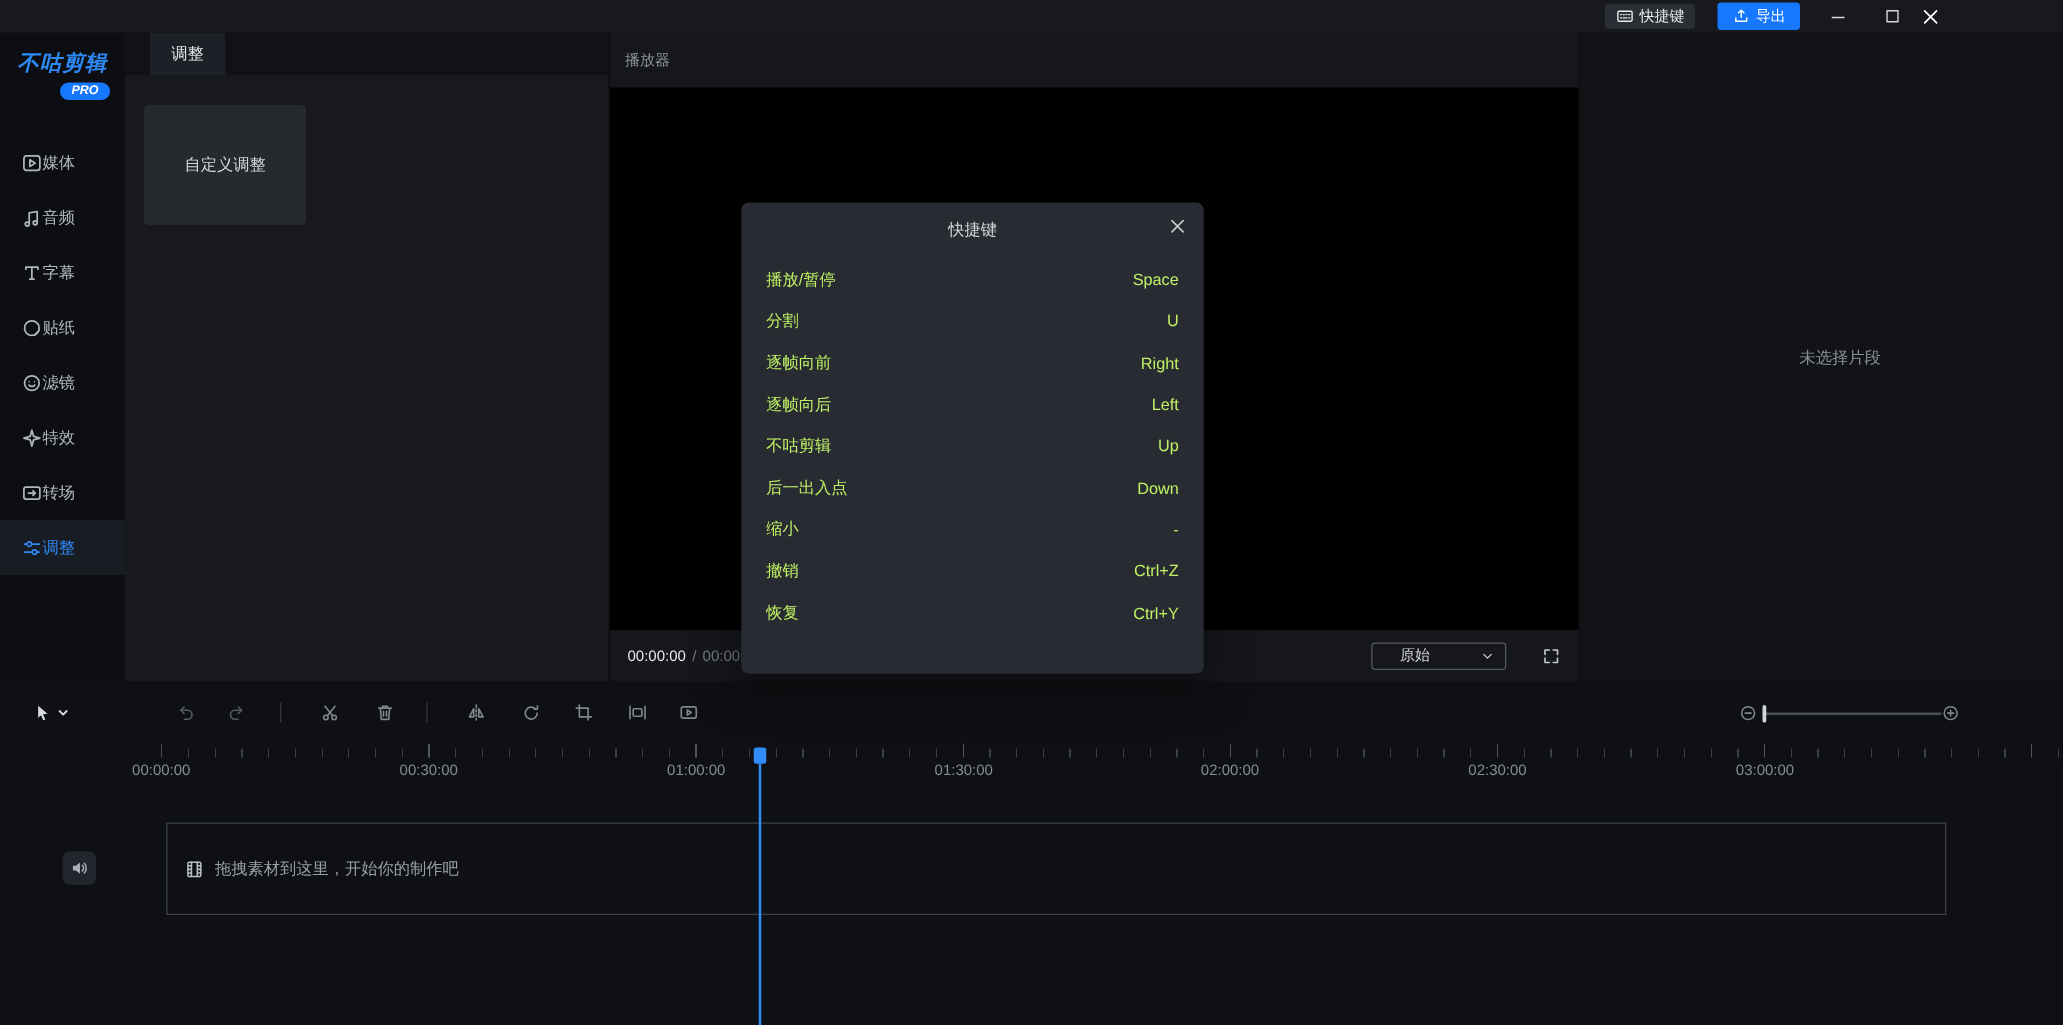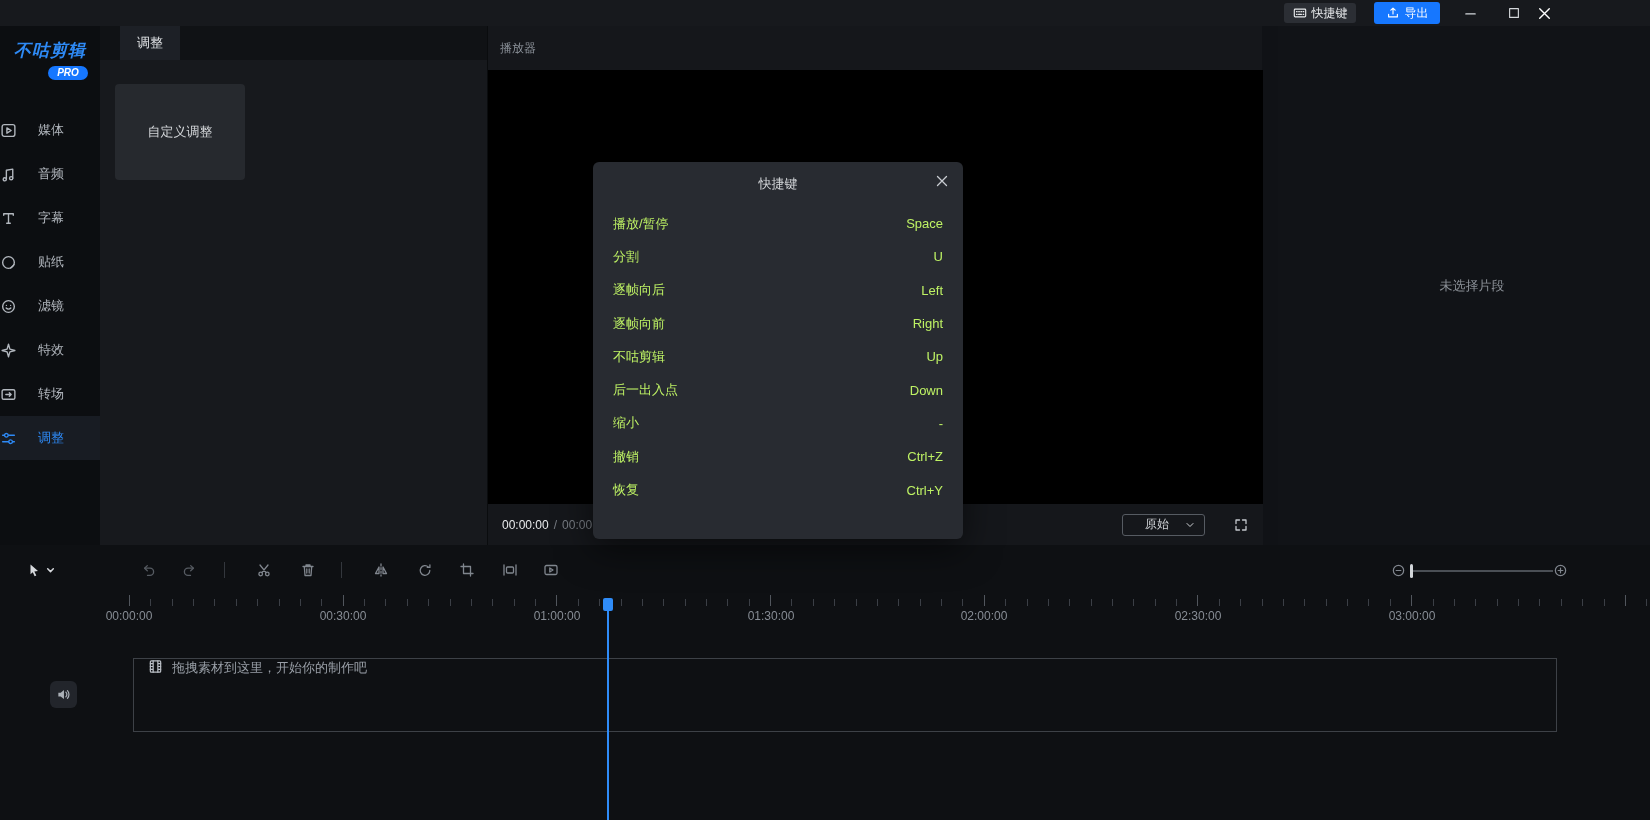--- a/index.html
+++ b/index.html
@@ -18,41 +18,41 @@
   .winctl { position:absolute; top:4px; width:20px; height:18px; display:flex; align-items:center; justify-content:center; color:#d4d7db; cursor:pointer; }
   .winctl.min { left:1460px; } .winctl.max { left:1504px; } .winctl.close { left:1534px; color:#ffffff; }
 
   
   .sidebar { position:absolute; left:0; top:26px; width:100px; height:519px; background:#0c0e11; }
   .logo { padding-top:13px; text-align:center; }
   .logo-text { font-size:17px; font-weight:bold; font-style:italic; color:#2e8af6; letter-spacing:1px; }
   .logo-badge { display:inline-block; margin-top:4px; margin-left:36px; background:#1677ff; color:#fff; font-size:10px; font-weight:bold;
     padding:1px 9px 2px; border-radius:8px; font-style:italic; }
   .nav { position:absolute; top:82px; left:0; width:100px; }
-  .nav-item { height:44px; display:flex; align-items:center; gap:21px; font-size:13px; color:#b2b7be; cursor:pointer; }
+  .nav-item { height:44px; display:flex; align-items:center; padding-left:17px; gap:0; font-size:13px; color:#b2b7be; cursor:pointer; }
   .nav-item.active { background:#181c23; color:#2e8af6; }
 
   
   .panel { position:absolute; left:100px; top:26px; width:387px; height:519px; background:#17191d; }
   .panel-tabs { height:34px; background:#101215; display:flex; }
   .panel-tab { width:60px; margin-left:20px; background:#1d2026; color:#e2e4e7; font-size:13px;
     display:flex; align-items:center; justify-content:center; cursor:pointer; }
   .adjust-card { position:absolute; left:15px; top:58px; width:130px; height:96px; background:#26292e; border-radius:4px;
     display:flex; align-items:center; justify-content:center; font-size:13px; color:#d4d7da; cursor:pointer; }
 
   
   .player { position:absolute; left:487px; top:26px; width:775px; height:519px; background:#141619; border-left:1px solid #0a0c0e; }
   .player-header { height:44px; display:flex; align-items:center; padding-left:12px; font-size:12px; color:#8d939b; background:#15171b; }
   .viewport { position:absolute; left:0; top:44px; width:775px; height:434px; background:#000; }
   .player-controls { position:absolute; left:0; top:478px; width:775px; height:41px; background:#15171b;
     display:flex; align-items:center; padding:0 14px; font-size:12px; }
   .time-cur { color:#e8eaec; }
   .time-sep { color:#767b82; margin:0 5px; }
   .time-dur { color:#767b82; }
-  .quality { margin-left:auto; margin-right:28px; width:83px; height:22px; border:1px solid #565b62; border-radius:3px;
+  .quality { margin-left:auto; margin-right:28px; width:108px; height:22px; border:1px solid #565b62; border-radius:3px;
     display:flex; align-items:center; justify-content:space-between; padding:0 8px 0 22px; color:#d2d5d9; font-size:12px; cursor:pointer; }
   .fs-btn { color:#c4c8cd; cursor:pointer; }
 
   
   .inspector { position:absolute; left:1262px; top:26px; width:388px; height:519px; background:#111317;
     display:flex; align-items:center; justify-content:center; font-size:13px; color:#8b9097;margin-left:16px; }
 
   
   .modal { position:absolute; left:593px; top:162px; width:370px; height:377px; background:#282b31; border-radius:6px;
     box-shadow:0 10px 36px rgba(0,0,0,.55); z-index:10; }
@@ -80,21 +80,21 @@
   .ticks-major { position:absolute; left:129px; right:0; top:5px; height:11px;
     background:repeating-linear-gradient(to right,#51565d 0,#51565d 1px,transparent 1px,transparent 213.7px); }
   .ruler-label { position:absolute; top:19px; transform:translateX(-50%); font-size:12px; color:#878d95; }
 
   .playhead-head { position:absolute; left:603px; top:53px; width:10px; height:13px; background:#2f8cf8; border-radius:2px; z-index:5; cursor:pointer; }
   .playhead-line { position:absolute; left:607px; top:65px; width:2px; height:210px; background:#2f8cf8; z-index:5; }
 
   .track-mute { position:absolute; left:50px; top:136px; width:27px; height:27px; background:#22252b; border-radius:6px;
     display:flex; align-items:center; justify-content:center; color:#aab0b7; cursor:pointer; }
   .dropzone { position:absolute; left:133px; top:113px; width:1424px; height:74px; border:1px solid #3d4147;
-    display:flex; align-items:flex-start; padding-left:14px; gap:9px; font-size:13px; color:#999fa7; }
+    display:flex; align-items:center; padding-left:14px; gap:9px; font-size:13px; color:#999fa7; }
   .dropzone .film { color:#b9bec5; }
 </style>
 </head>
 <body>
 
 <div class="app">
 
   <div class="topbar">
     <div class="btn-shortcut">
       <span>
@@ -239,26 +239,26 @@
     <div class="sc-list">
       <div class="sc-row">
           <span>播放/暂停</span>
           <span>Space</span>
         </div>
       <div class="sc-row">
           <span>分割</span>
           <span>U</span>
         </div>
       <div class="sc-row">
+          <span>逐帧向前</span>
+          <span>Right</span>
+        </div>
+      <div class="sc-row">
           <span>逐帧向后</span>
           <span>Left</span>
-        </div>
-      <div class="sc-row">
-          <span>逐帧向前</span>
-          <span>Right</span>
         </div>
       <div class="sc-row">
           <span>不咕剪辑</span>
           <span>Up</span>
         </div>
       <div class="sc-row">
           <span>后一出入点</span>
           <span>Down</span>
         </div>
       <div class="sc-row">

